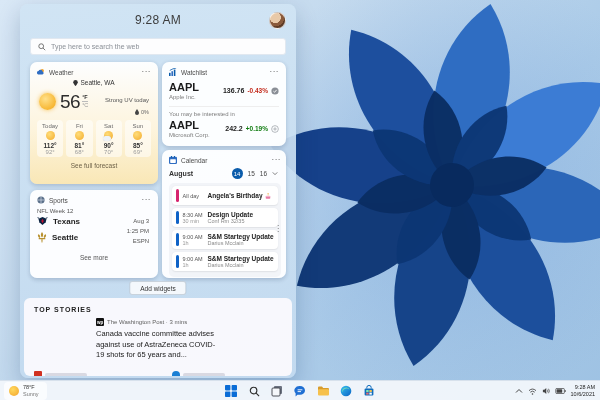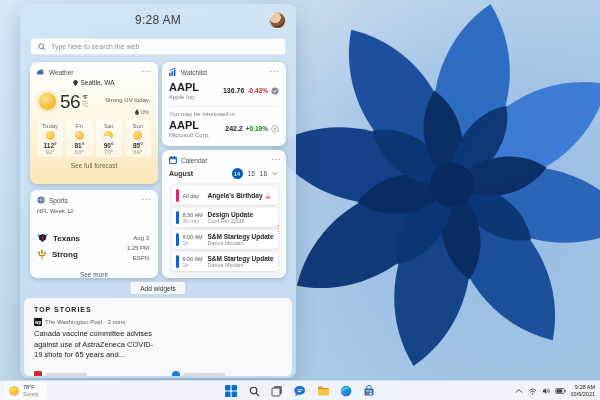--- a/index.html
+++ b/index.html
@@ -88,36 +88,36 @@
   .etime { width:25px; flex:none; }
   .etime .t1 { font-size:5.5px; color:#555; }
   .etime .t2 { font-size:5.5px; color:#9a9a9a; }
   .ebody .l1 { font-size:6.5px; color:#222; font-weight:bold; display:flex; gap:2px; align-items:center; }
   .ebody .l2 { font-size:5.5px; color:#8a8a8a; }
   .kebab { position:absolute; right:-1px; top:42px; font-size:8px; color:#777; line-height:1; }
 
   
   .sp-card { left:0; top:128px; width:128px; height:88px; }
   .sp-league { font-size:6px; color:#555; margin-top:4px; }
-  .sp-body { display:flex; margin-top:19px; }
+  .sp-body { display:flex; margin-top:2px; }
   .sp-teams { display:flex; flex-direction:column; gap:6px; }
   .sp-team { display:flex; align-items:center; gap:5px; }
   .sp-team .nm { font-size:8px; color:#1f1f1f; font-weight:bold; }
   .sp-meta { margin-left:auto; text-align:right; font-size:6px; color:#555; line-height:1.7; padding-right:2px; }
   .sp-foot { text-align:center; font-size:6.5px; color:#555; margin-top:7px; }
 
   .add-widgets { position:absolute; top:277px; left:50%; transform:translateX(-50%);
                  background:rgba(255,255,255,.8); border:1px solid rgba(120,140,160,.35);
                  border-radius:3px; padding:2.5px 10px; font-size:6.5px; color:#333; }
 
   
   .stories { position:absolute; left:4px; right:4px; top:294px; bottom:2px;
              background:rgba(251,250,253,.94); border-radius:6px; overflow:hidden; }
   .st-head { font-size:7px; font-weight:bold; letter-spacing:1px; color:#222; margin:8px 10px 5px; }
-  .st-cols { display:flex; gap:12px; padding:0 10px; }
+  .st-cols { display:flex; gap:12px; padding:0 10px;justify-content:center; }
   .story { width:50%; }
   .st-meta { display:flex; align-items:center; gap:3px; font-size:6px; color:#5f5f5f; }
   .logo-wp { width:8px; height:8px; background:#111; color:#fff; font-size:4.5px; font-weight:bold;
              display:flex; align-items:center; justify-content:center; border-radius:1px; }
   .logo-cnn { width:8px; height:8px; background:#c00; color:#fff; font-size:3.5px; font-weight:bold;
               display:flex; align-items:center; justify-content:center; border-radius:1px; }
   .st-headline { font-size:7.5px; color:#1b1b1b; line-height:1.4; margin-top:3px; }
   .st-partial { position:absolute; bottom:-3px; display:flex; align-items:center; gap:3px; }
   .logo-stub-red { width:8px; height:8px; background:#d03020; border-radius:1px; }
   .logo-stub-blue { width:8px; height:8px; background:#1a7fd4; border-radius:50%; }
@@ -395,21 +395,21 @@
               <span class="nm">Texans</span>
             </div>
             <div class="sp-team">
               <svg width="10" height="11" viewBox="0 0 10 11">
                 <path d="M5 0 C6.6 1.8 6.6 4 5 5.6 C3.4 4 3.4 1.8 5 0 Z" fill="#b8912f"></path>
                 <path d="M1.2 2.2 C3 2.6 3.6 4.4 3 6 C1.2 5.6 .4 3.6 1.2 2.2 Z" fill="#b8912f"></path>
                 <path d="M8.8 2.2 C7 2.6 6.4 4.4 7 6 C8.8 5.6 9.6 3.6 8.8 2.2 Z" fill="#b8912f"></path>
                 <rect x="1.6" y="6" width="6.8" height="1.3" rx=".6" fill="#b8912f"></rect>
                 <path d="M4.3 7.3 H5.7 L5.4 10.5 H4.6 Z" fill="#b8912f"></path>
               </svg>
-              <span class="nm">Strong</span>
+              <span class="nm">Seattle</span>
             </div>
           </div>
           <div class="sp-meta">
             <div>Aug 3</div>
             <div>1:25 PM</div>
             <div>ESPN</div>
           </div>
         </div>
         <div class="sp-foot">See more</div>
       </div>

